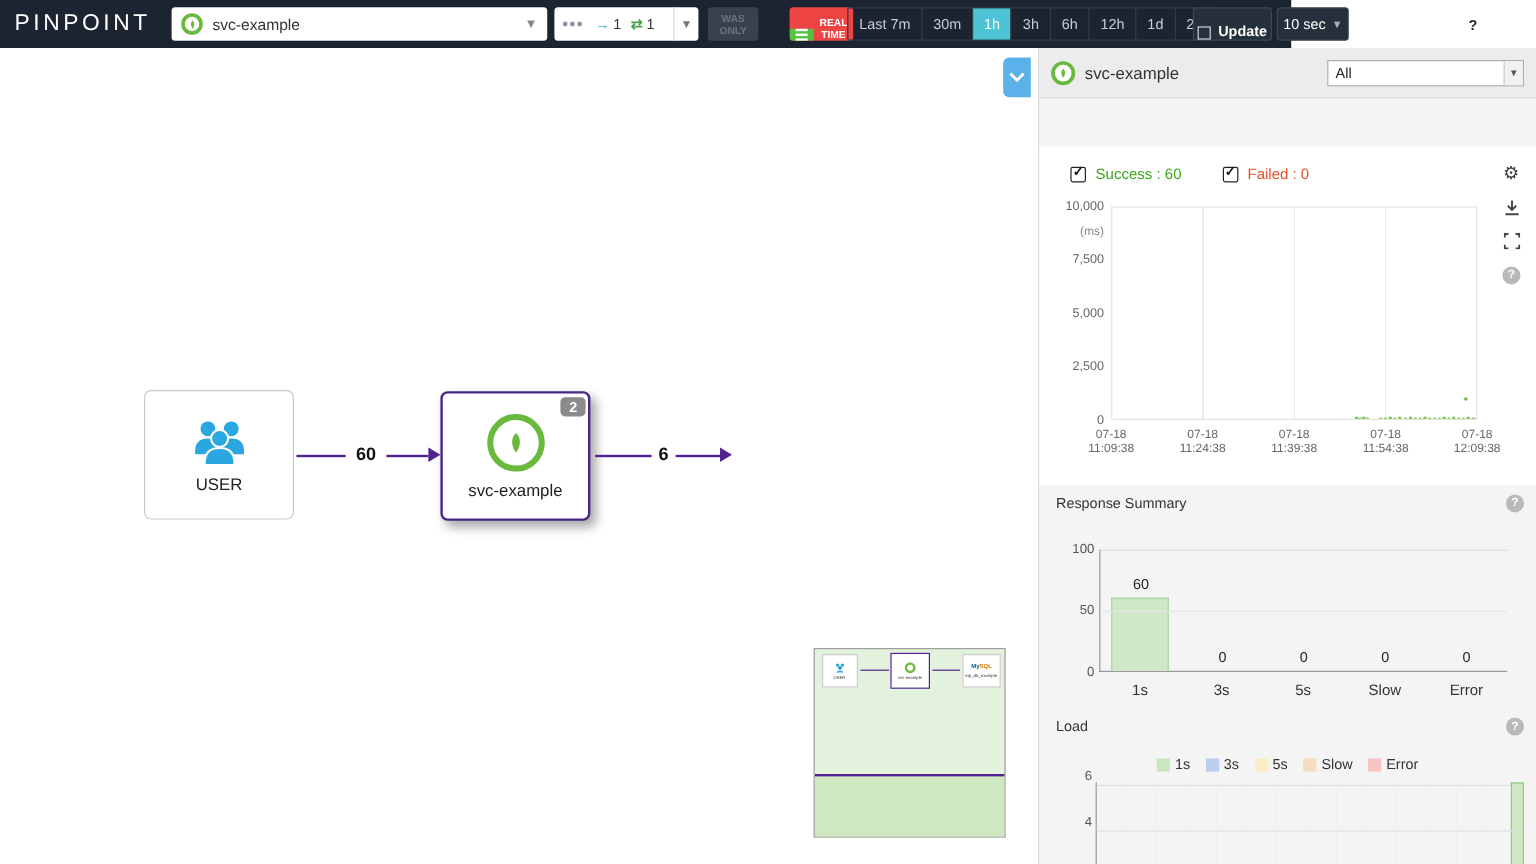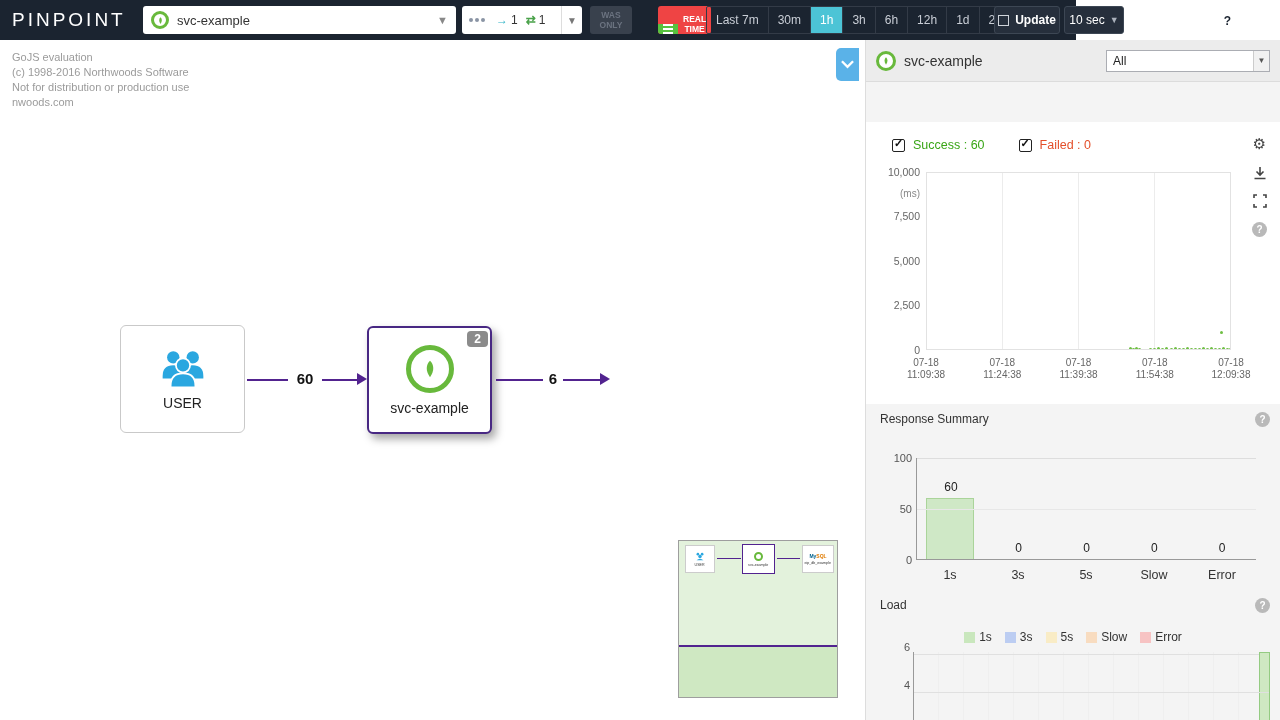--- a/index.html
+++ b/index.html
@@ -35,21 +35,21 @@
     display:flex;align-items:flex-end;overflow:hidden}
   .rt-icon{width:20px;background:#57c23f;display:flex;flex-direction:column;gap:2px;align-items:center;justify-content:center}
   .rt-icon i{width:10px;height:2px;background:#fff}
   .rt-label{color:#fff;font-size:8.5px;font-weight:bold;line-height:10px;display:flex;flex-direction:column;
     align-items:center;justify-content:center;padding:0 5px}
   .trange-group{position:absolute;left:706px;top:6px;height:28px;display:flex;border:1px solid #333b47;border-radius:2px}
   .trange{height:26px;line-height:26px;padding:0 9px;font-size:12px;color:#c9ced6;border-left:1px solid #333b47;cursor:pointer}
   .trange:first-child{border-left:none}
   .trange.active{background:#4cc4d6;color:#fff}
   .btn-update{position:absolute;left:994px;top:6px;width:66px;height:28px;background:#262f3c;
-    border:1px solid #3d4754;border-radius:3px;display:flex;align-items:center;justify-content:center;gap:6px}
+    border:1px solid #3d4754;border-radius:3px;display:flex;align-items:flex-end;justify-content:center;gap:6px}
   .update-box{width:11px;height:11px;border:1px solid #cfd4da;background:transparent}
   .btn-update span{color:#fff;font-size:12px;font-weight:bold}
   .btn-interval{position:absolute;left:1064px;top:6px;width:60px;height:28px;background:#262f3c;
     border:1px solid #3d4754;border-radius:3px;display:flex;align-items:center;justify-content:center;gap:5px;
     color:#fff;font-size:12px}
   .btn-interval .caret{font-size:9px;color:#aab1bb}
   .tb-help{position:absolute;left:1219px;top:12px;width:17px;height:17px;border-radius:50%;background:#fff;
     color:#1b2430;font-size:12px;font-weight:bold;display:flex;align-items:center;justify-content:center}
   .tb-gear{position:absolute;left:1244px;top:9px;color:#fff;font-size:19px}
 
@@ -228,26 +228,20 @@
     <div class="btn-interval">
       <span>10 sec</span>
       <span class="caret">▼</span>
     </div>
 
     <div class="tb-help">?</div>
     <div class="tb-gear">⚙</div>
   </div>
 
   <div class="canvas">
-    <div class="watermark">
-      <div>GoJS evaluation</div>
-      <div>(c) 1998-2016 Northwoods Software</div>
-      <div>Not for distribution or production use</div>
-      <div>nwoods.com</div>
-    </div>
 
     <div class="node" style="left:120px;top:285px">
       <svg width="46" height="40" viewBox="0 0 52 44">
         <g fill="#2aa7e0">
           <circle cx="15" cy="10" r="7"></circle>
           <path d="M3 31 q0 -12 12 -12 q12 0 12 12 v3 h-24 z"></path>
           <circle cx="37" cy="10" r="7"></circle>
           <path d="M25 31 q0 -12 12 -12 q12 0 12 12 v3 h-24 z"></path>
           <circle cx="26" cy="19" r="8" stroke="#fff" stroke-width="2"></circle>
           <path d="M12 42 q0 -14 14 -14 q14 0 14 14 v2 h-28 z" stroke="#fff" stroke-width="2"></path>

